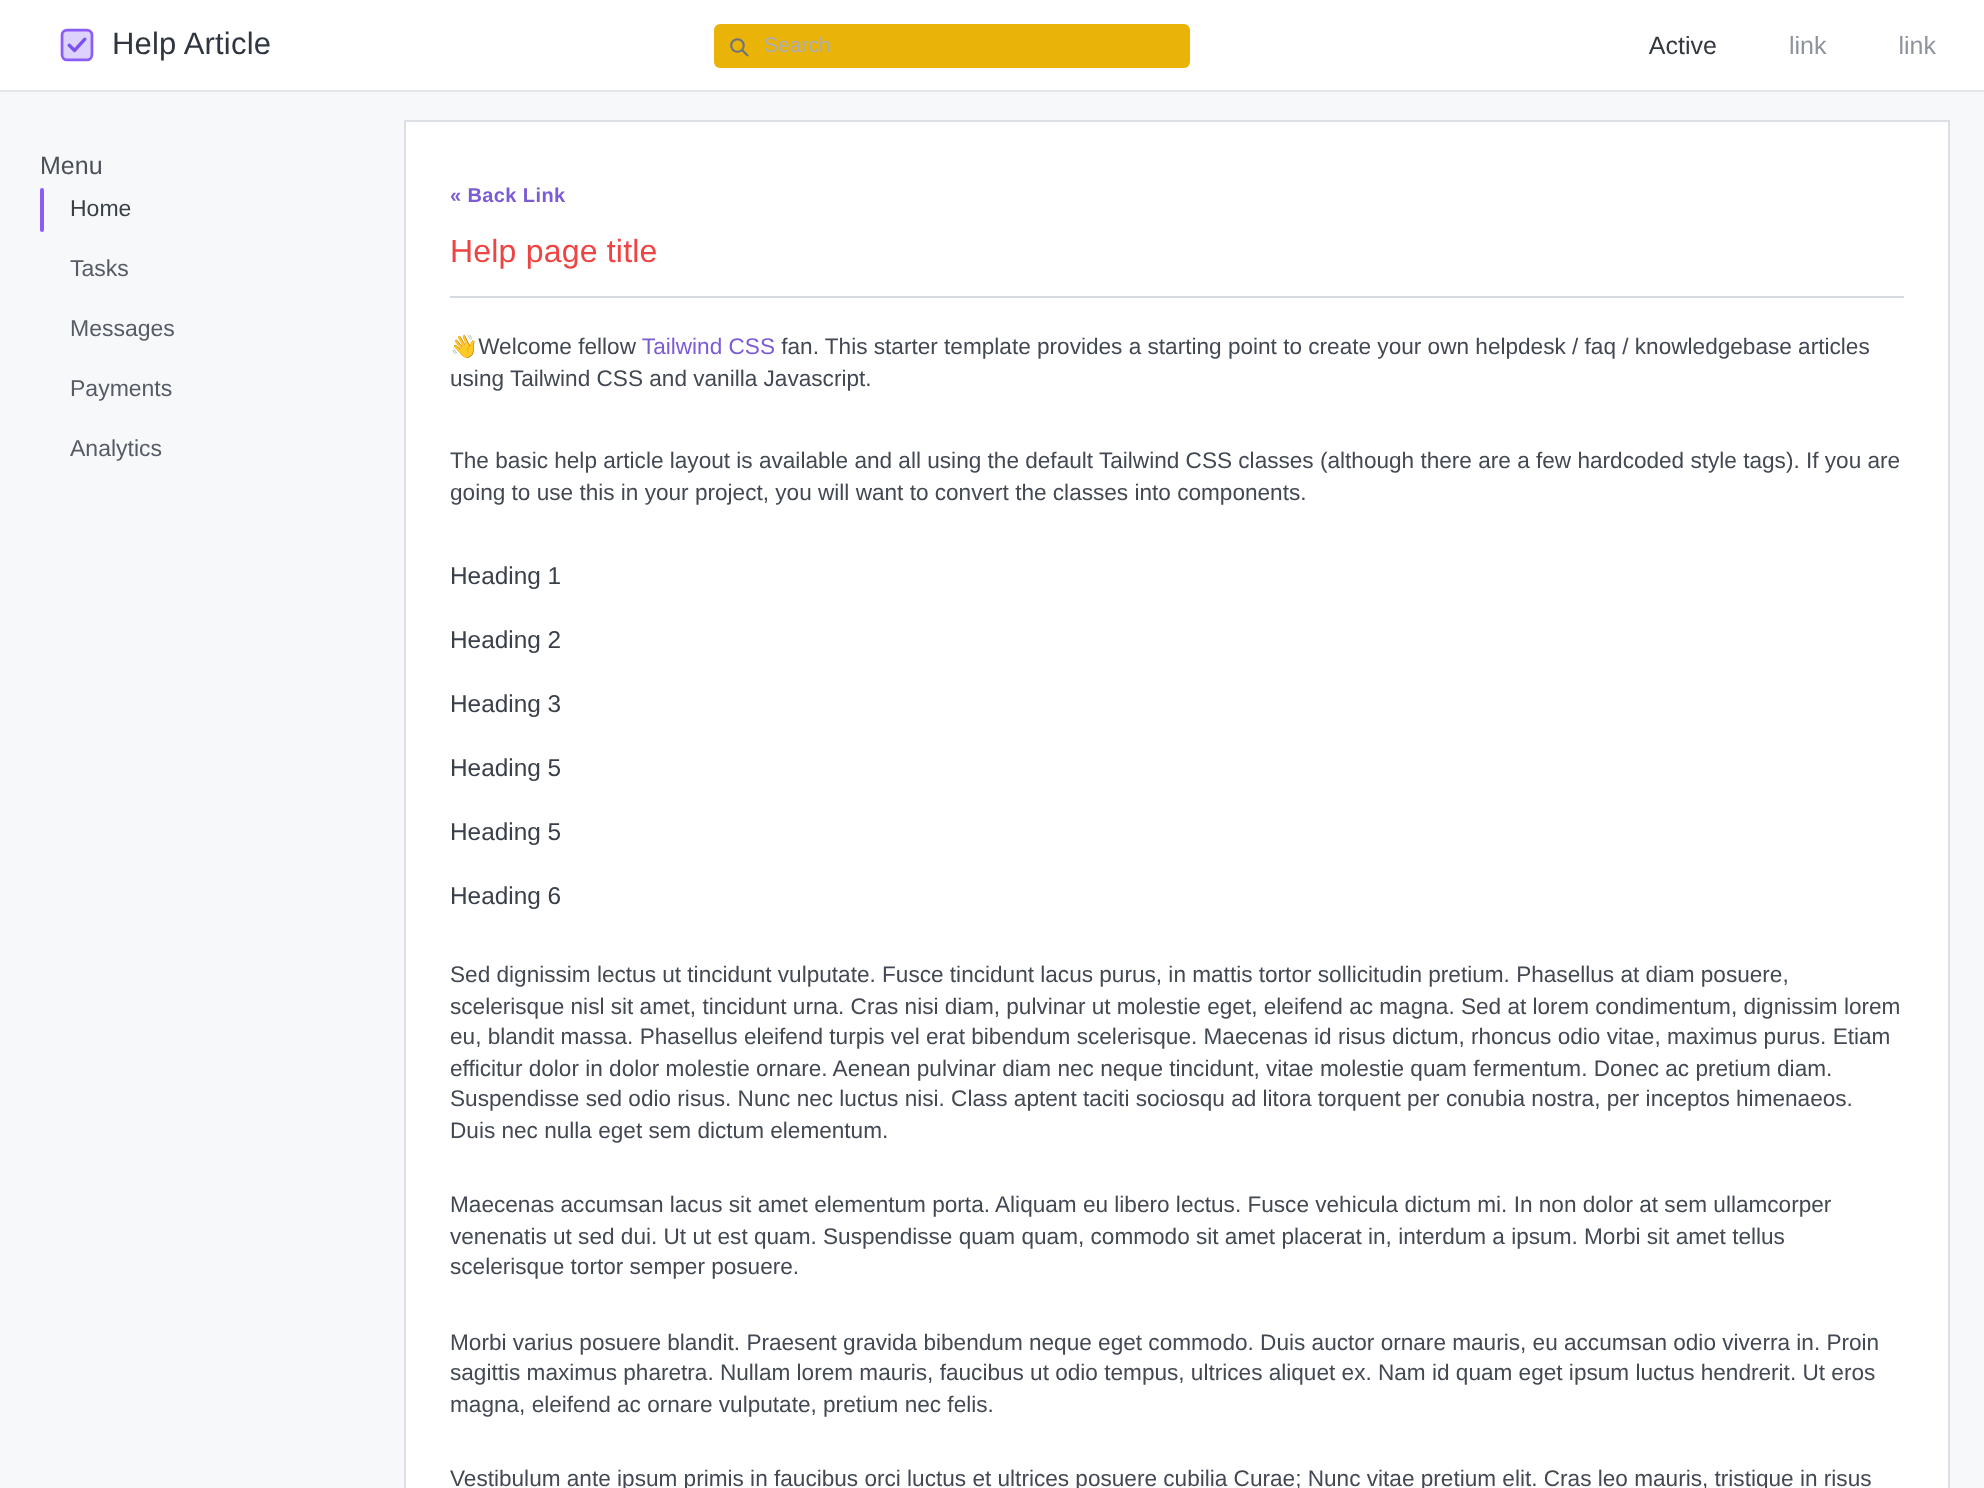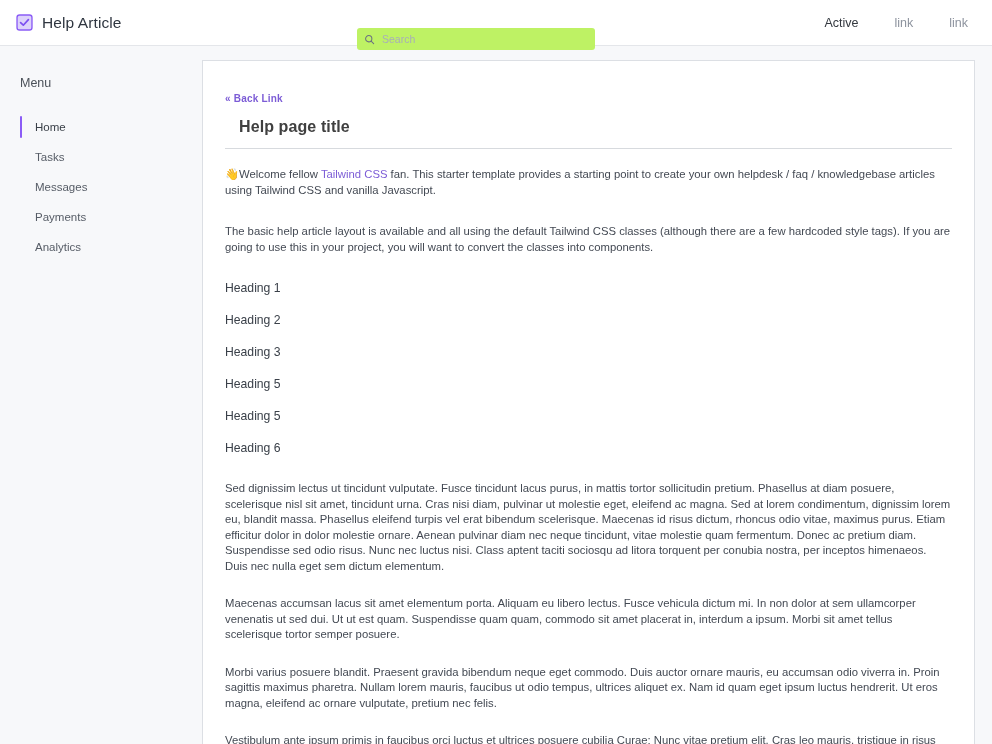--- a/index.html
+++ b/index.html
@@ -23,39 +23,40 @@
     border-bottom: 1px solid #e4e6ea;
     display: flex;
     align-items: center;
     padding: 0 16px;
     position: relative;
   }
   .brand {
     display: flex;
     align-items: center;
     gap: 9px;
+    margin-left: 14px;
   }
   .brand-icon {
     width: 17px;
     height: 17px;
     display: block;
   }
   .brand-title {
     font-size: 15.5px;
     color: #2f3640;
     letter-spacing: .1px;
   }
 
   .search-wrap {
     position: absolute;
     left: 357px;
-    top: 28px;
+    top: 12px;
     width: 238px;
     height: 22px;
-    background: #bef264;
+    background: #eab308;
     border-radius: 3px;
     display: flex;
     align-items: center;
     padding: 0 7px;
     gap: 7px;
     justify-content: space-between;
   }
   .search-icon { width: 11px; height: 11px; display:block; flex: none; }
   .search-input {
     border: none;
@@ -92,21 +93,20 @@
   
   .sidebar {
     width: 202px;
     flex: none;
     padding-top: 30px;
   }
   .menu-label {
     font-size: 12.5px;
     color: #4a5058;
     padding-left: 20px;
-    margin-bottom: 22px;
   }
   .menu-list { list-style: none; margin: 0; padding: 0; }
   .menu-item {
     display: flex;
     align-items: center;
     height: 30px;
     padding-left: 20px;
     font-size: 11.5px;
     color: #565c66;
     position: relative;
@@ -139,23 +139,23 @@
     display: inline-block;
     font-size: 10px;
     font-weight: bold;
     color: #7c5cd6;
     text-decoration: none;
     letter-spacing: .2px;
     margin-bottom: 14px;
   }
   .page-title {
     font-size: 16px;
-    font-weight: bold;
-    color: #404040;
-    margin: 0 0 12px 14px;
+    font-weight: normal;
+    color: #ef4444;
+    margin: 0 0 12px 0;
     letter-spacing: .1px;
   }
   .rule {
     border: none;
     border-top: 1px solid #d7dade;
     margin: 0 0 18px 0;
   }
   .para {
     font-size: 11.3px;
     line-height: 15.5px;

